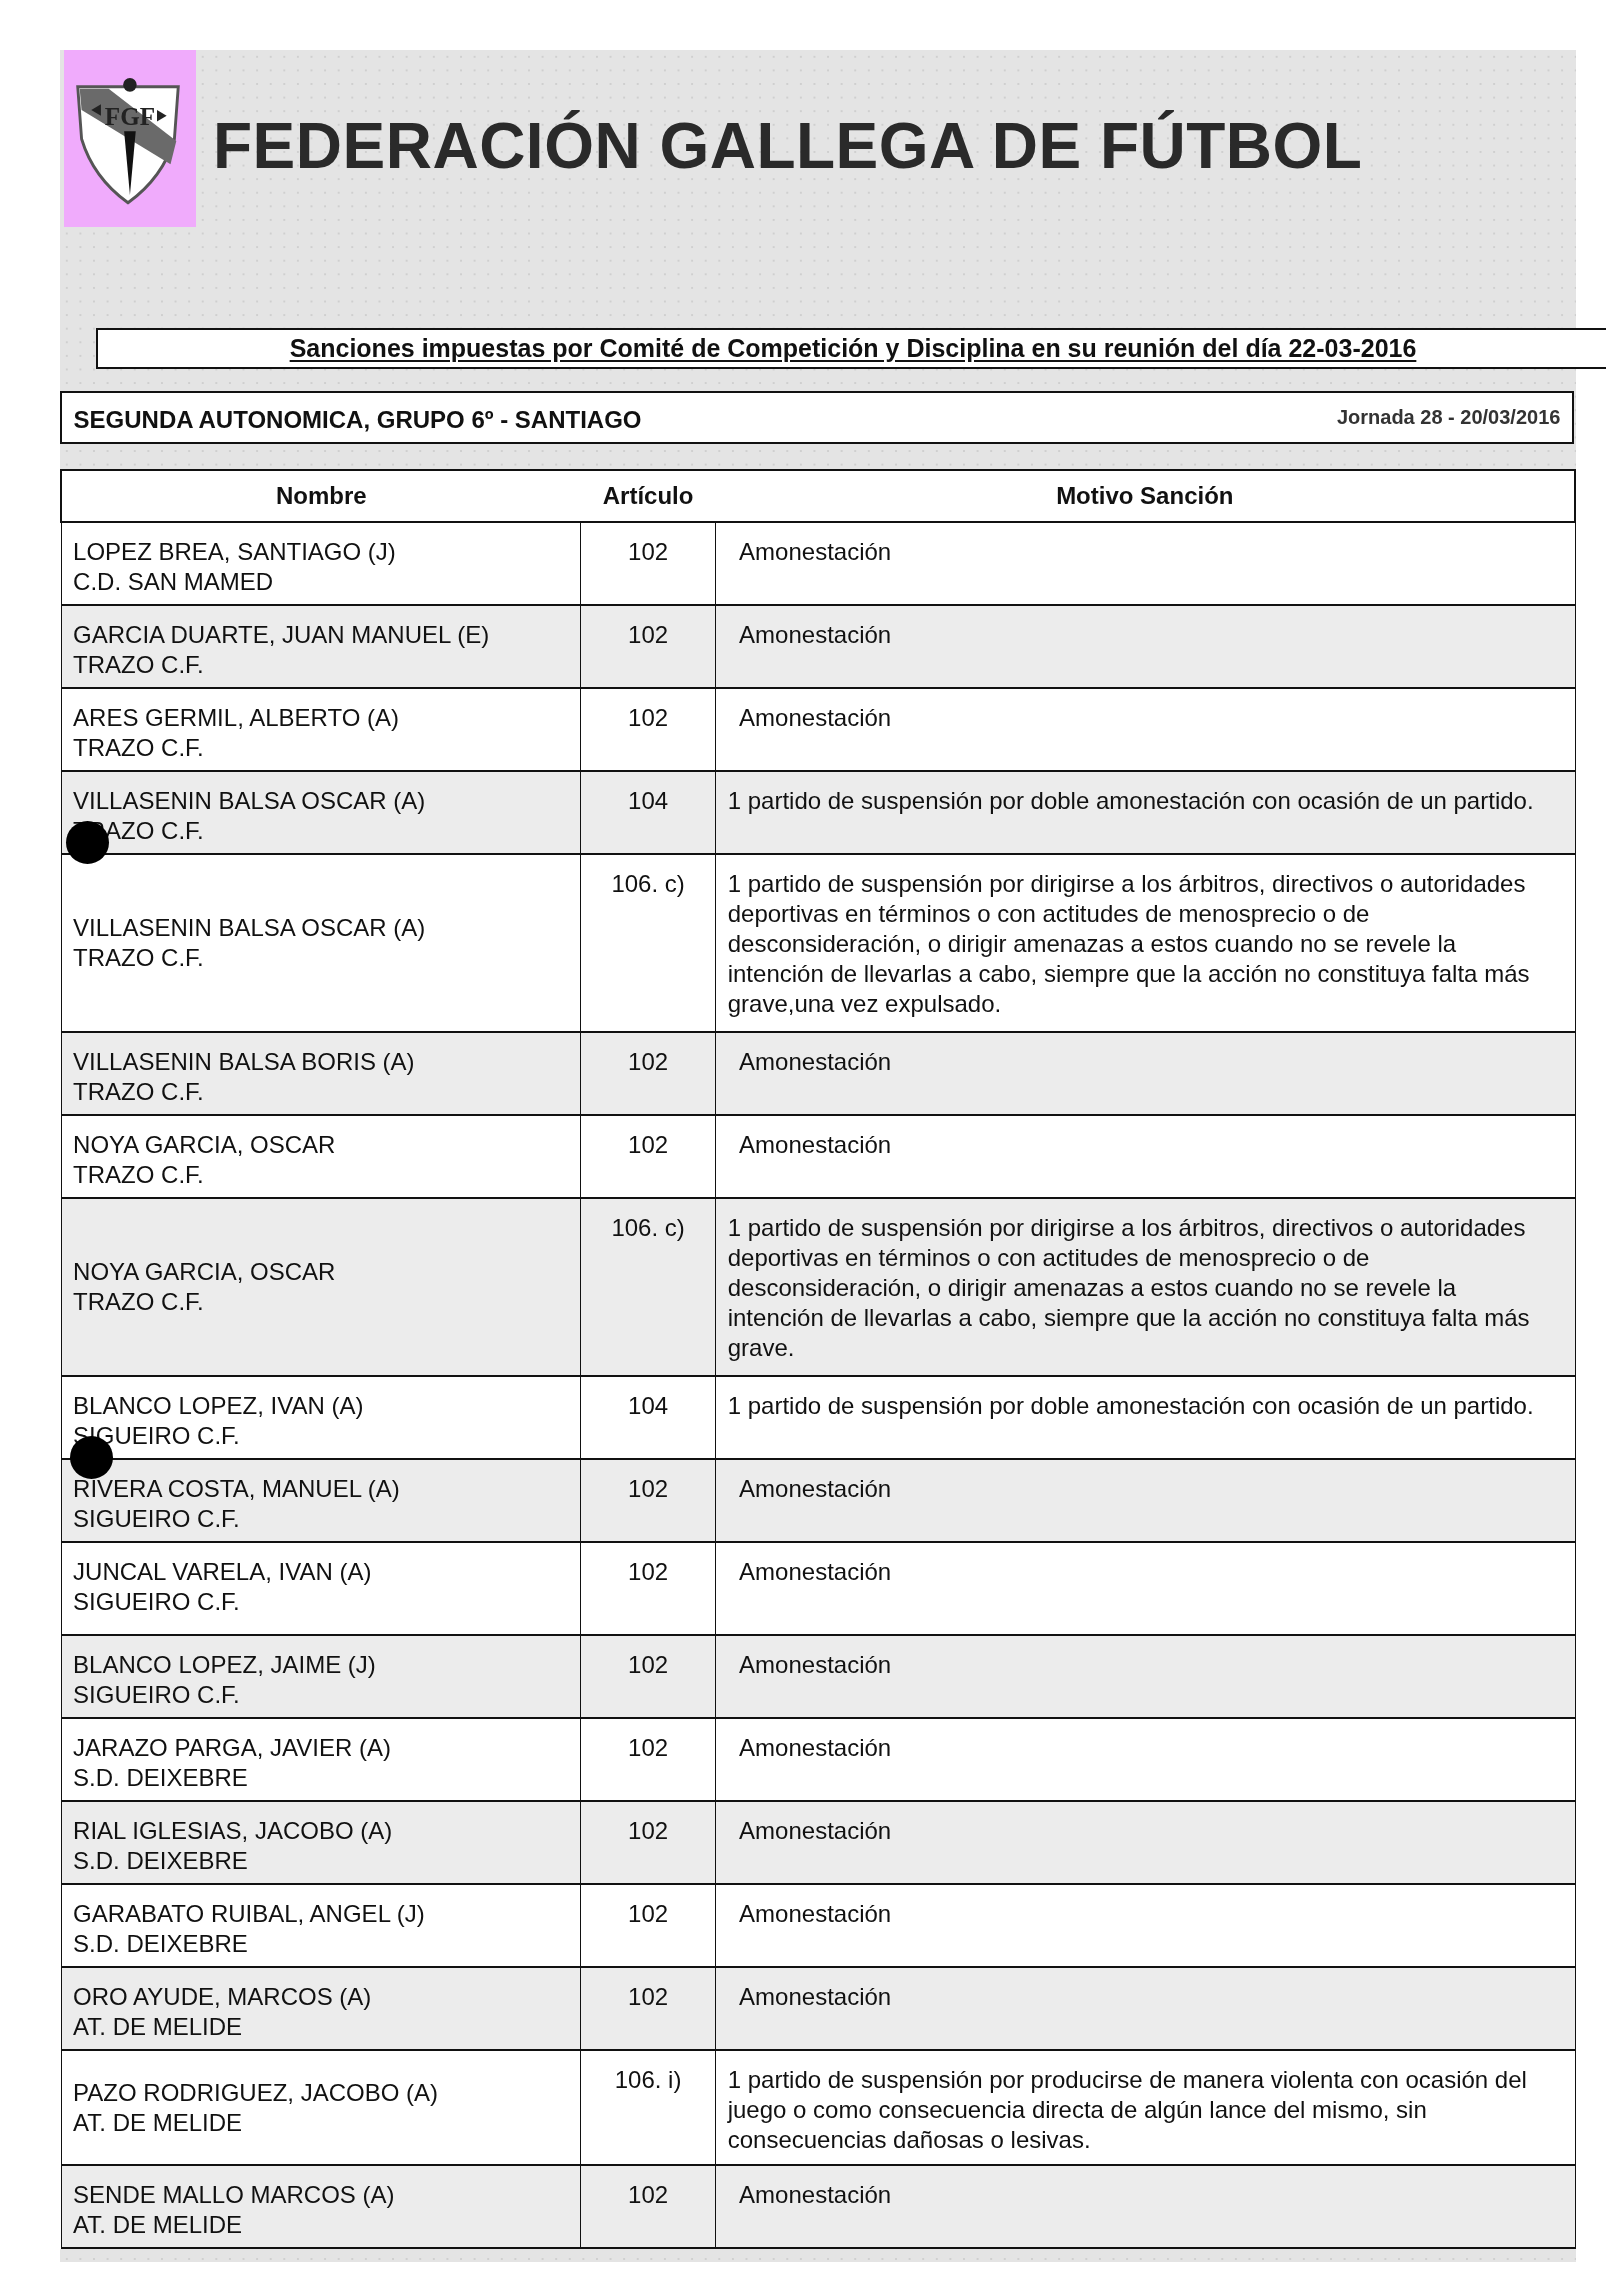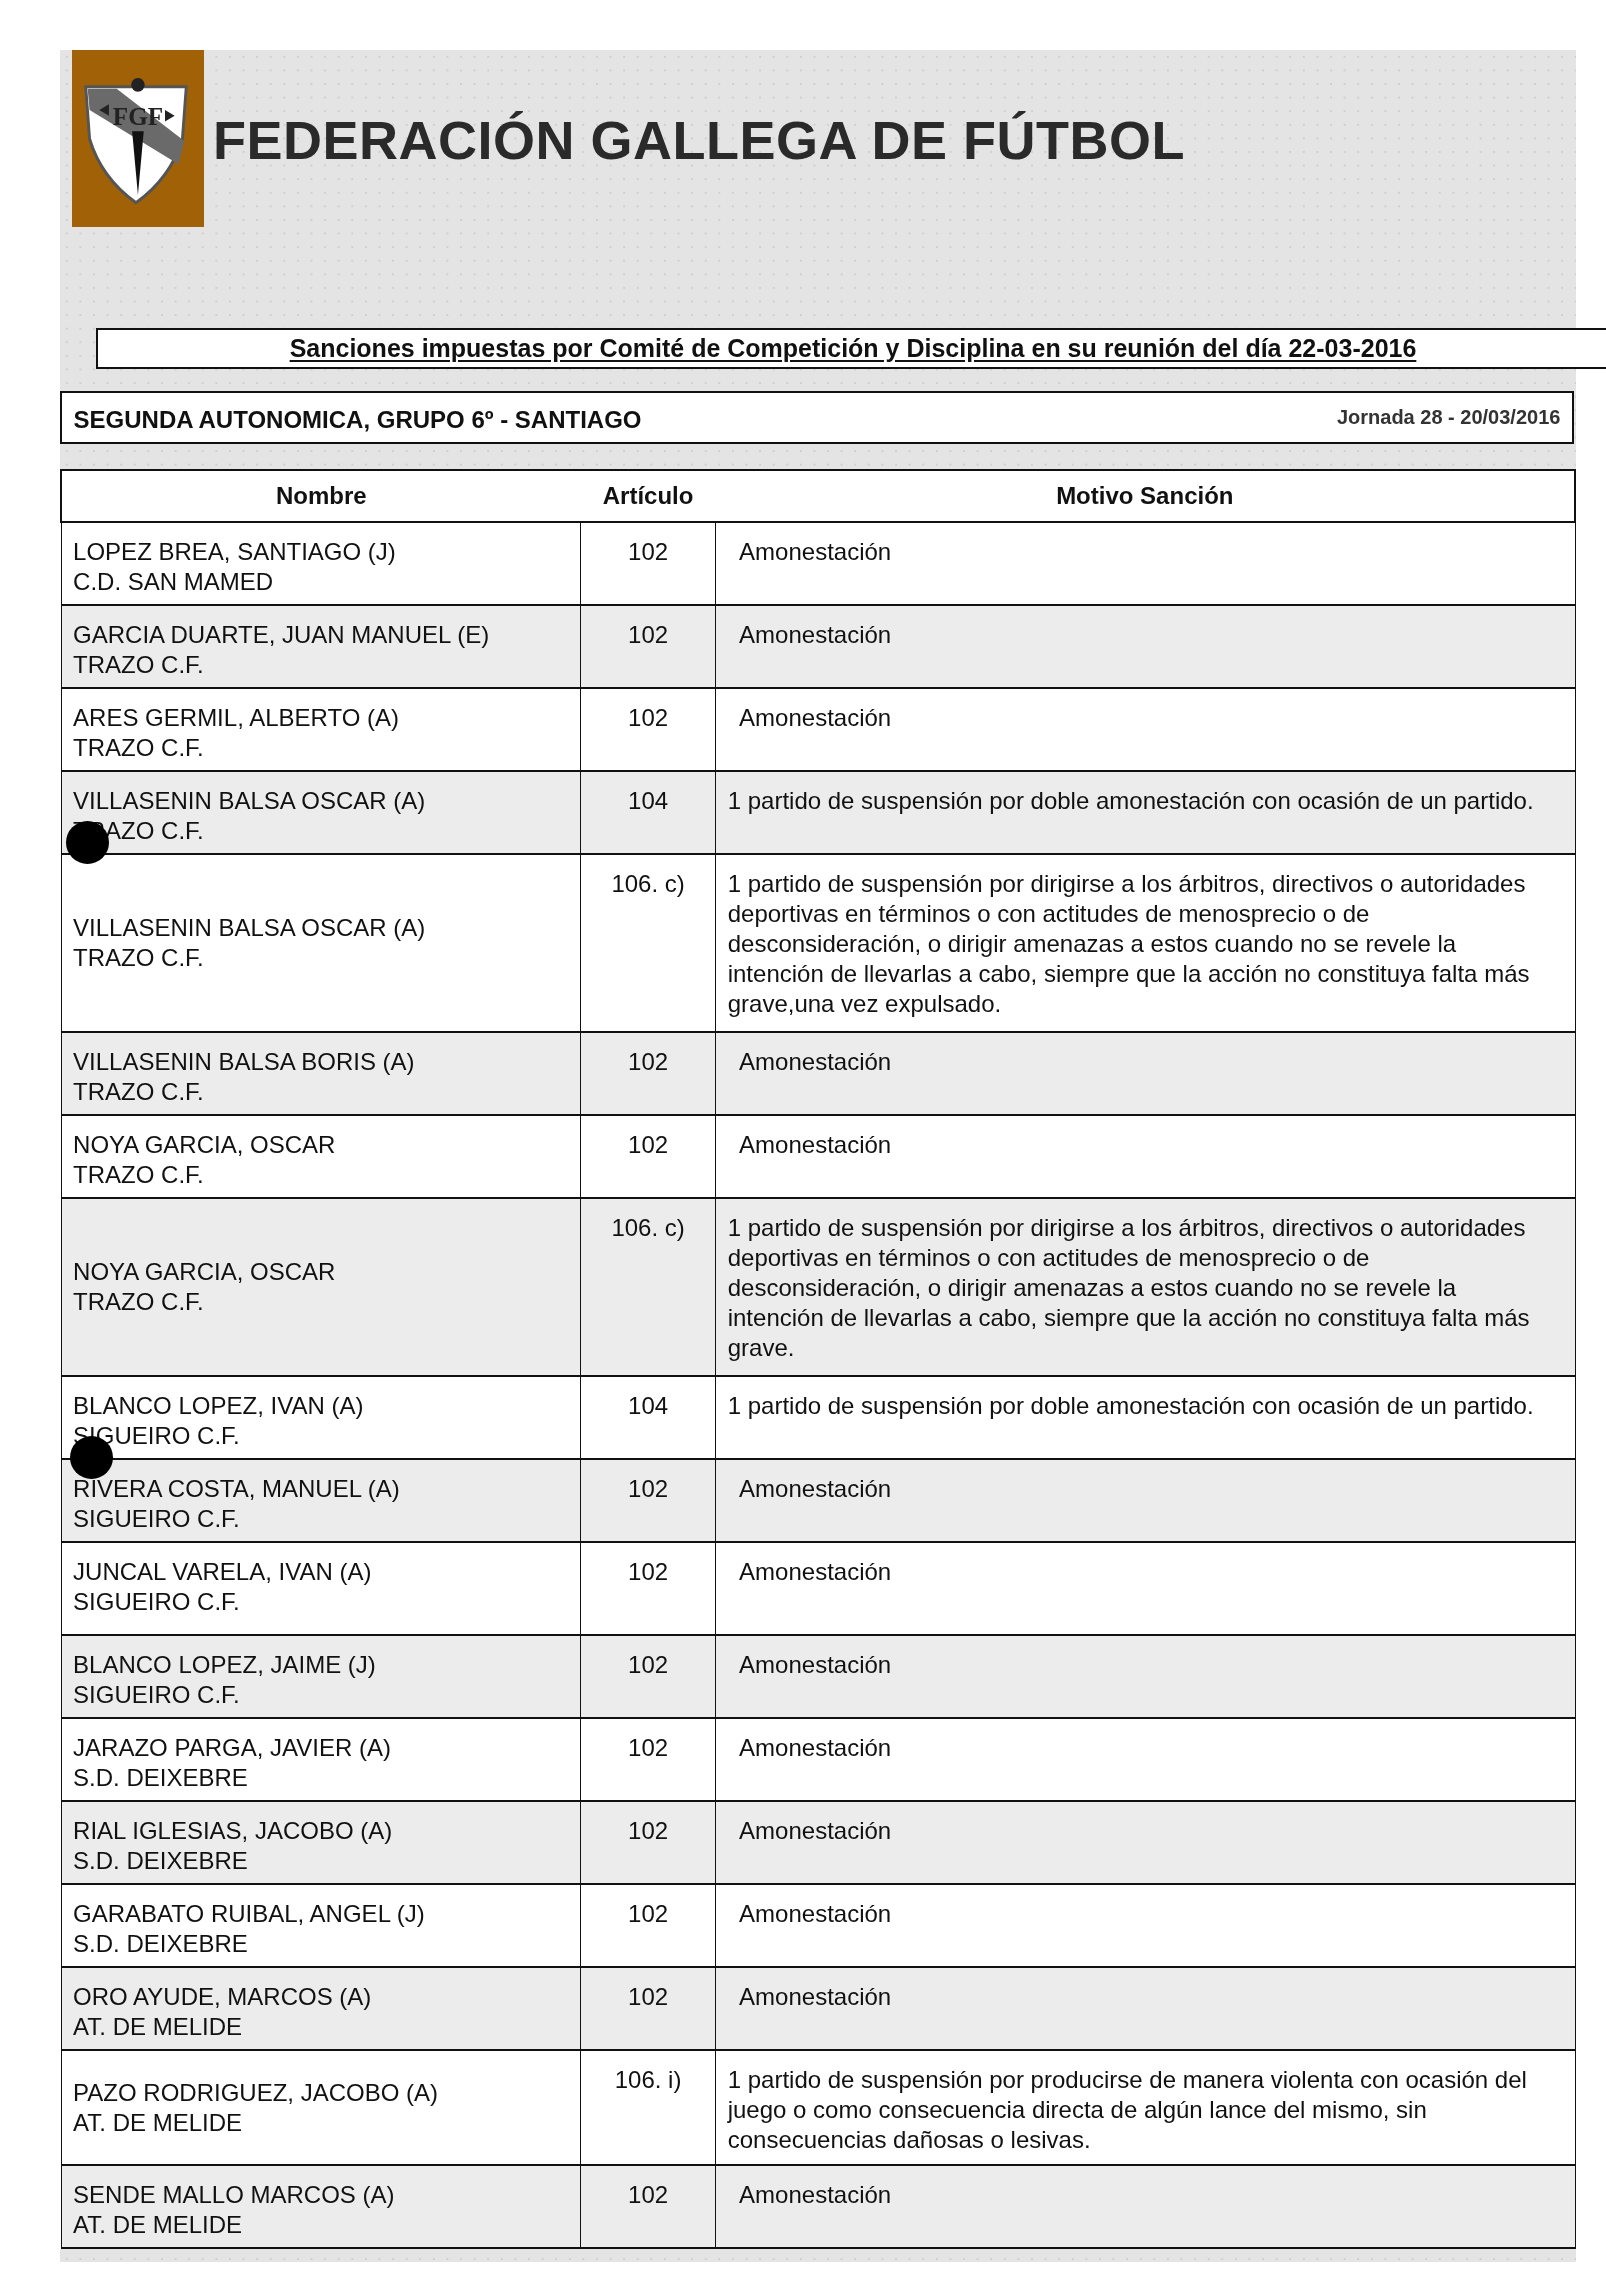--- a/index.html
+++ b/index.html
@@ -7,25 +7,25 @@
     width:1607px; height:2285px; background:#ffffff; position:relative; overflow:hidden;
     font-family:"Liberation Sans", sans-serif; color:#111;
   }
   .page-bg {
     position:absolute; left:60px; top:50px; width:1516px; height:2212px;
     background-color:#e4e4e4;
     background-image: radial-gradient(#cfcfcf 1px, transparent 1.2px);
     background-size:13.6px 13.6px;
   }
   .logo-box {
-    position:absolute; left:72px; top:50px; width:132px; height:177px; background:#a16207;
+    position:absolute; left:64px; top:50px; width:132px; height:177px; background:#f0abfc;
   }
   .logo-box svg { position:absolute; left:5.8px; top:21.3px; }
   .org-title {
-    position:absolute; left:213px; top:109px; font-size:54px; font-weight:bold;
+    position:absolute; left:213px; top:109px; font-size:64px; font-weight:bold;
     color:#2a2a2a; letter-spacing:0.5px; white-space:nowrap;
   }
   .title-box {
     position:absolute; left:60px; top:328px; width:1510px; height:37px;
     background:#fff; border:2.9px solid #111; border-top-width:2.9px;
     text-align:center;
     margin-left:36px;
   }
   .title-box span {
     display:inline-block; font-size:25px; font-weight:bold; line-height:37px;

